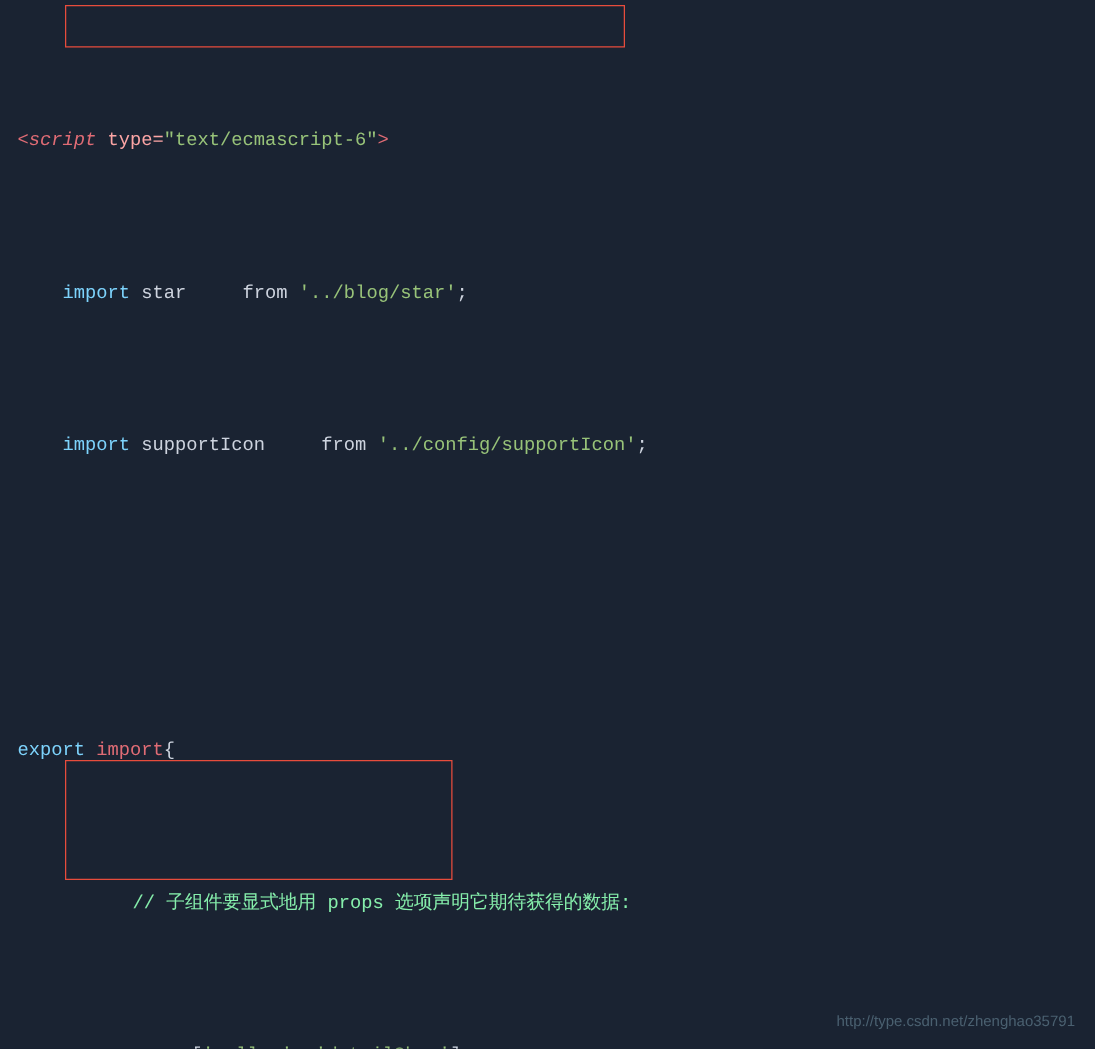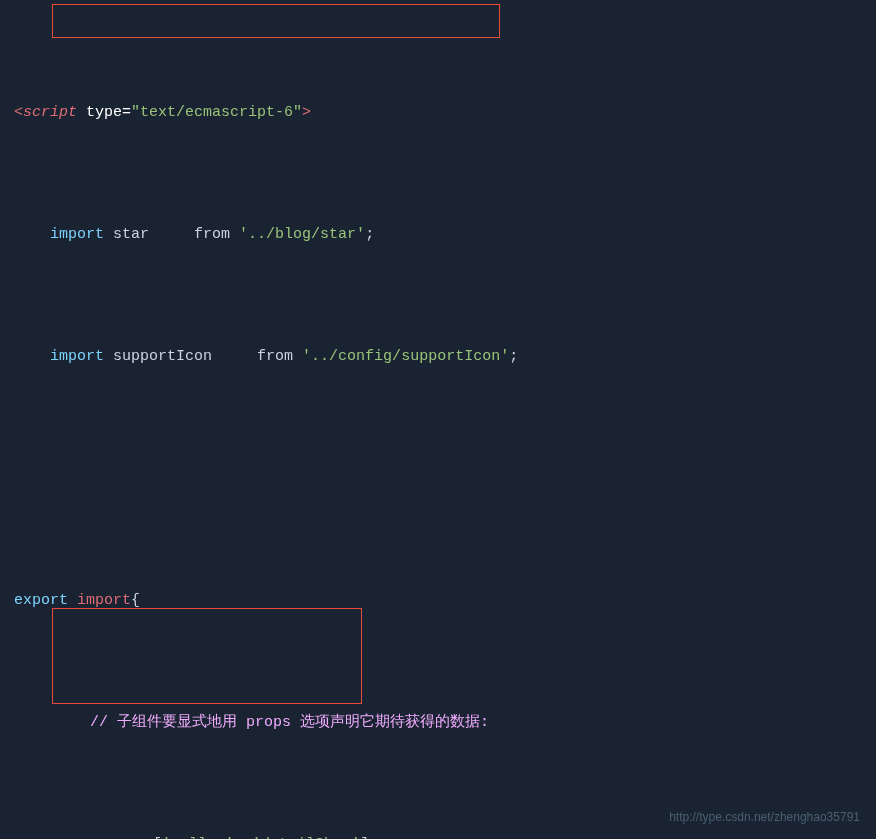--- a/index.html
+++ b/index.html
@@ -39,28 +39,28 @@
       padding: 1px 0;
       position: relative;
     }
 
     .line-text {
       padding-left: 4px;
     }
 
     
     .c-tag { color: #e06c75; font-style: italic; }          
-    .c-attr { color: #ffffff; }         
+    .c-attr { color: #fca5a5; }         
     .c-attr-val { color: #98c379; }     
     .c-keyword { color: #7dd3fc; }      
     .c-default { color: #e06c75; }      
     .c-var { color: #cdd3de; }          
     .c-key { color: #98c379; }         
     .c-string { color: #98c379; }       
-    .c-comment { color: #f0abfc; }       
+    .c-comment { color: #86efac; margin-left: 16px; }       
     .c-punct { color: #cdd3de; }
     .c-from { color: #cdd3de; margin-left: 36px; }
 
     
     .red-box-1 {
       position: absolute;
       top: 4px;
       left: 52px;
       width: 448px;
       height: 34px;

